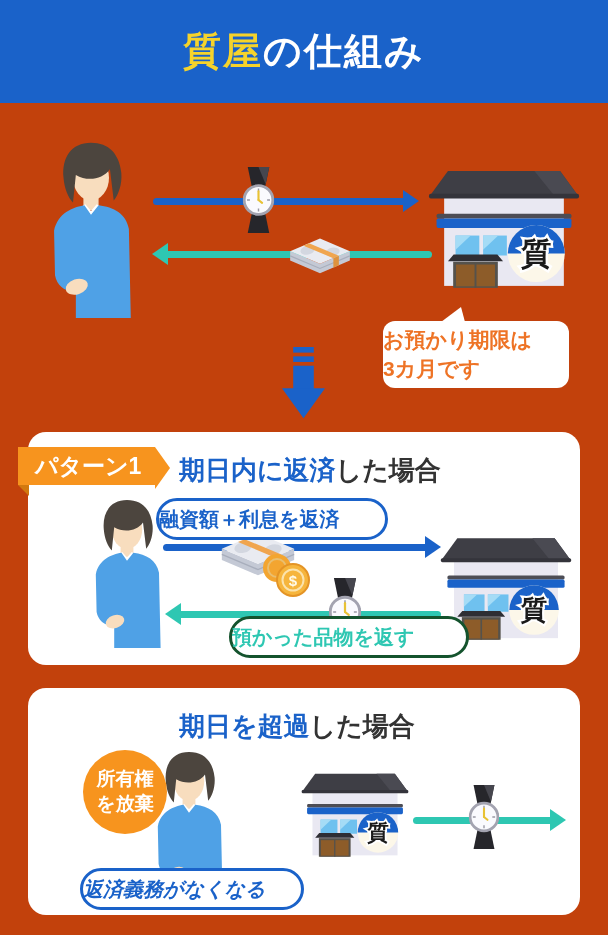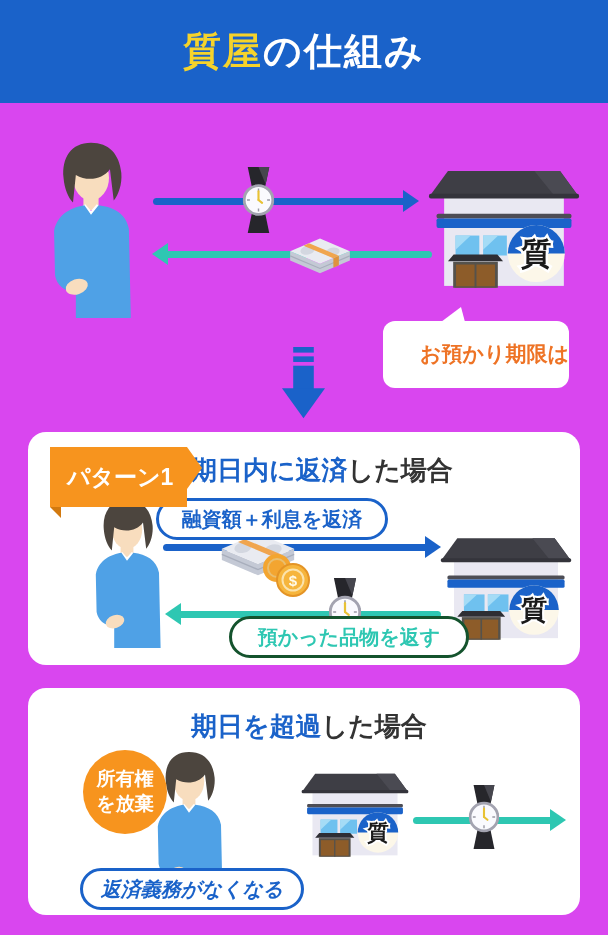--- a/index.html
+++ b/index.html
@@ -1,38 +1,38 @@
 <!DOCTYPE html>
 <html><head>
 <meta charset="utf-8">
 <style>
   html,body{margin:0;padding:0;}
   body{font-family:"Liberation Sans","DejaVu Sans",sans-serif;}
-  #page{position:relative;width:608px;height:935px;background:#d946ef;overflow:hidden;}
+  #page{position:relative;width:608px;height:935px;background:#c2410c;overflow:hidden;}
 
   
   .header{position:absolute;left:0;top:0;width:608px;height:103px;background:#1A62C9;
           display:flex;align-items:center;justify-content:center;}
   .title{margin:0;font-size:38px;font-weight:bold;color:#FFFFFF;letter-spacing:2px;}
   .title .hl{color:#F5D32B;}
 
   
   .abs{position:absolute;}
 
   
   .bubble{position:absolute;display:flex;align-items:center;justify-content:center;
           color:#fff;font-weight:bold;font-size:20px;border-radius:18px;z-index:6;}
   .bubble.blue{background:#1A62C9;}
   .bubble.teal{background:#2EC7B2;}
   .tail{position:absolute;width:0;height:0;border-left:9px solid transparent;border-right:9px solid transparent;}
   .tail.down{bottom:-11px;left:calc(50% - 9px);border-top:12px solid #1A62C9;}
   .tail.up{top:-11px;left:calc(50% - 9px);border-bottom:12px solid #2EC7B2;}
 
   
-  .pill{position:absolute;display:flex;align-items:center;justify-content:center;background:#fff;
+  .pill{position:absolute;display:flex;align-items:center;justify-content:flex-start;background:#fff;
         border-radius:999px;font-weight:bold;font-size:20px;white-space:nowrap;z-index:7;}
   .pill.blue{border:3px solid #1A62C9;color:#1A62C9;}
   .pill.teal{border:3px solid #14532d;color:#2EC7B2;}
 
   
   .h-arrow{position:absolute;z-index:1;}
   .h-arrow .line{position:absolute;top:calc(50% - 3.5px);height:7px;border-radius:4px;}
   .h-arrow .head{position:absolute;top:calc(50% - 11px);width:0;height:0;
                  border-top:11px solid transparent;border-bottom:11px solid transparent;}
   .h-arrow.right .line{left:0;right:13px;}
@@ -40,37 +40,37 @@
   .h-arrow.left  .line{left:13px;right:0;}
   .h-arrow.left  .head{left:0;border-right:16px solid;}
   .h-arrow.blue .line{background:#1A62C9;} .h-arrow.blue .head{border-left-color:#1A62C9;border-right-color:#1A62C9;}
   .h-arrow.teal .line{background:#2EC7B2;} .h-arrow.teal .head{border-left-color:#2EC7B2;border-right-color:#2EC7B2;}
 
   
   .icon{position:absolute;z-index:4;}
 
   
   .note{position:absolute;left:383px;top:321px;width:186px;height:67px;background:#fff;border-radius:12px;
-        display:flex;flex-direction:column;align-items:flex-end;justify-content:center;
+        display:flex;flex-direction:column;align-items:flex-start;justify-content:center;
         color:#EE7325;font-size:21px;font-weight:bold;line-height:1.35;z-index:8;}
   .note svg{position:absolute;left:56px;top:-14px;}
 
   
   .card{position:absolute;left:28px;width:552px;background:#fff;border-radius:18px;}
   #card1{top:432px;height:233px;}
   #card2{top:688px;height:227px;}
 
-  .ribbon{position:absolute;left:-10px;top:15px;height:60px;background:#F7941E;color:#fff;
-          display:flex;align-items:center;padding:0 14px 0 17px;font-size:23px;font-weight:bold;z-index:9;margin-left:32px;}
+  .ribbon{position:absolute;left:-10px;top:15px;height:38px;background:#F7941E;color:#fff;
+          display:flex;align-items:center;padding:0 14px 0 17px;font-size:23px;font-weight:bold;z-index:9;}
   .ribbon .point{position:absolute;right:-15px;top:0;width:0;height:0;
                  border-top:21px solid transparent;border-bottom:21px solid transparent;border-left:15px solid #F7941E;}
   .ribbon .fold{position:absolute;left:0;bottom:-11px;width:0;height:0;
                 border-top:11px solid #D2790F;border-left:11px solid transparent;}
 
-  .pattern-heading{position:absolute;left:151px;top:21px;font-size:26px;font-weight:bold;color:#333;white-space:nowrap;margin-left:12px;}
+  .pattern-heading{position:absolute;left:151px;top:21px;font-size:26px;font-weight:bold;color:#333;white-space:nowrap;}
   .pattern-heading .hl{color:#1A62C9;}
 
   .oval{position:absolute;background:#F7941E;border-radius:50%;color:#fff;font-weight:bold;font-size:19px;
         display:flex;flex-direction:column;align-items:center;justify-content:center;line-height:1.3;z-index:8;}
 
   .sign-text{font-size:32px;font-weight:bold;fill:#1A1A1A;stroke:#FFFFFF;stroke-width:5px;paint-order:stroke;
              text-anchor:middle;font-family:"Liberation Sans","DejaVu Sans",sans-serif;}
 </style>
 </head>
 <body>
@@ -160,20 +160,21 @@
   <svg class="icon" style="left:428px;top:166px;" width="152" height="122" viewBox="0 0 160 128">
     <use href="#sym-building"></use>
     <text class="sign-text" x="114" y="103">質</text>
   </svg>
 
   <div class="note">
     <svg width="26" height="15" viewBox="0 0 26 15">
         <polygon points="2,15 26,15 22,0" fill="#FFFFFF"></polygon>
       </svg>
     <span>お預かり期限は</span>
+    <span>3カ月です</span>
   </div>
 
   <svg class="abs" style="left:281px;top:347px;" width="45" height="73" viewBox="0 0 48 78">
     <rect x="13" y="0" width="22" height="6" fill="#1A62C9"></rect>
     <rect x="13" y="10" width="22" height="6" fill="#1A62C9"></rect>
     <rect x="13" y="20" width="22" height="26" fill="#1A62C9"></rect>
     <polygon points="1,44 47,44 24,76" fill="#1A62C9"></polygon>
   </svg>
 
   <div class="card" id="card1">

